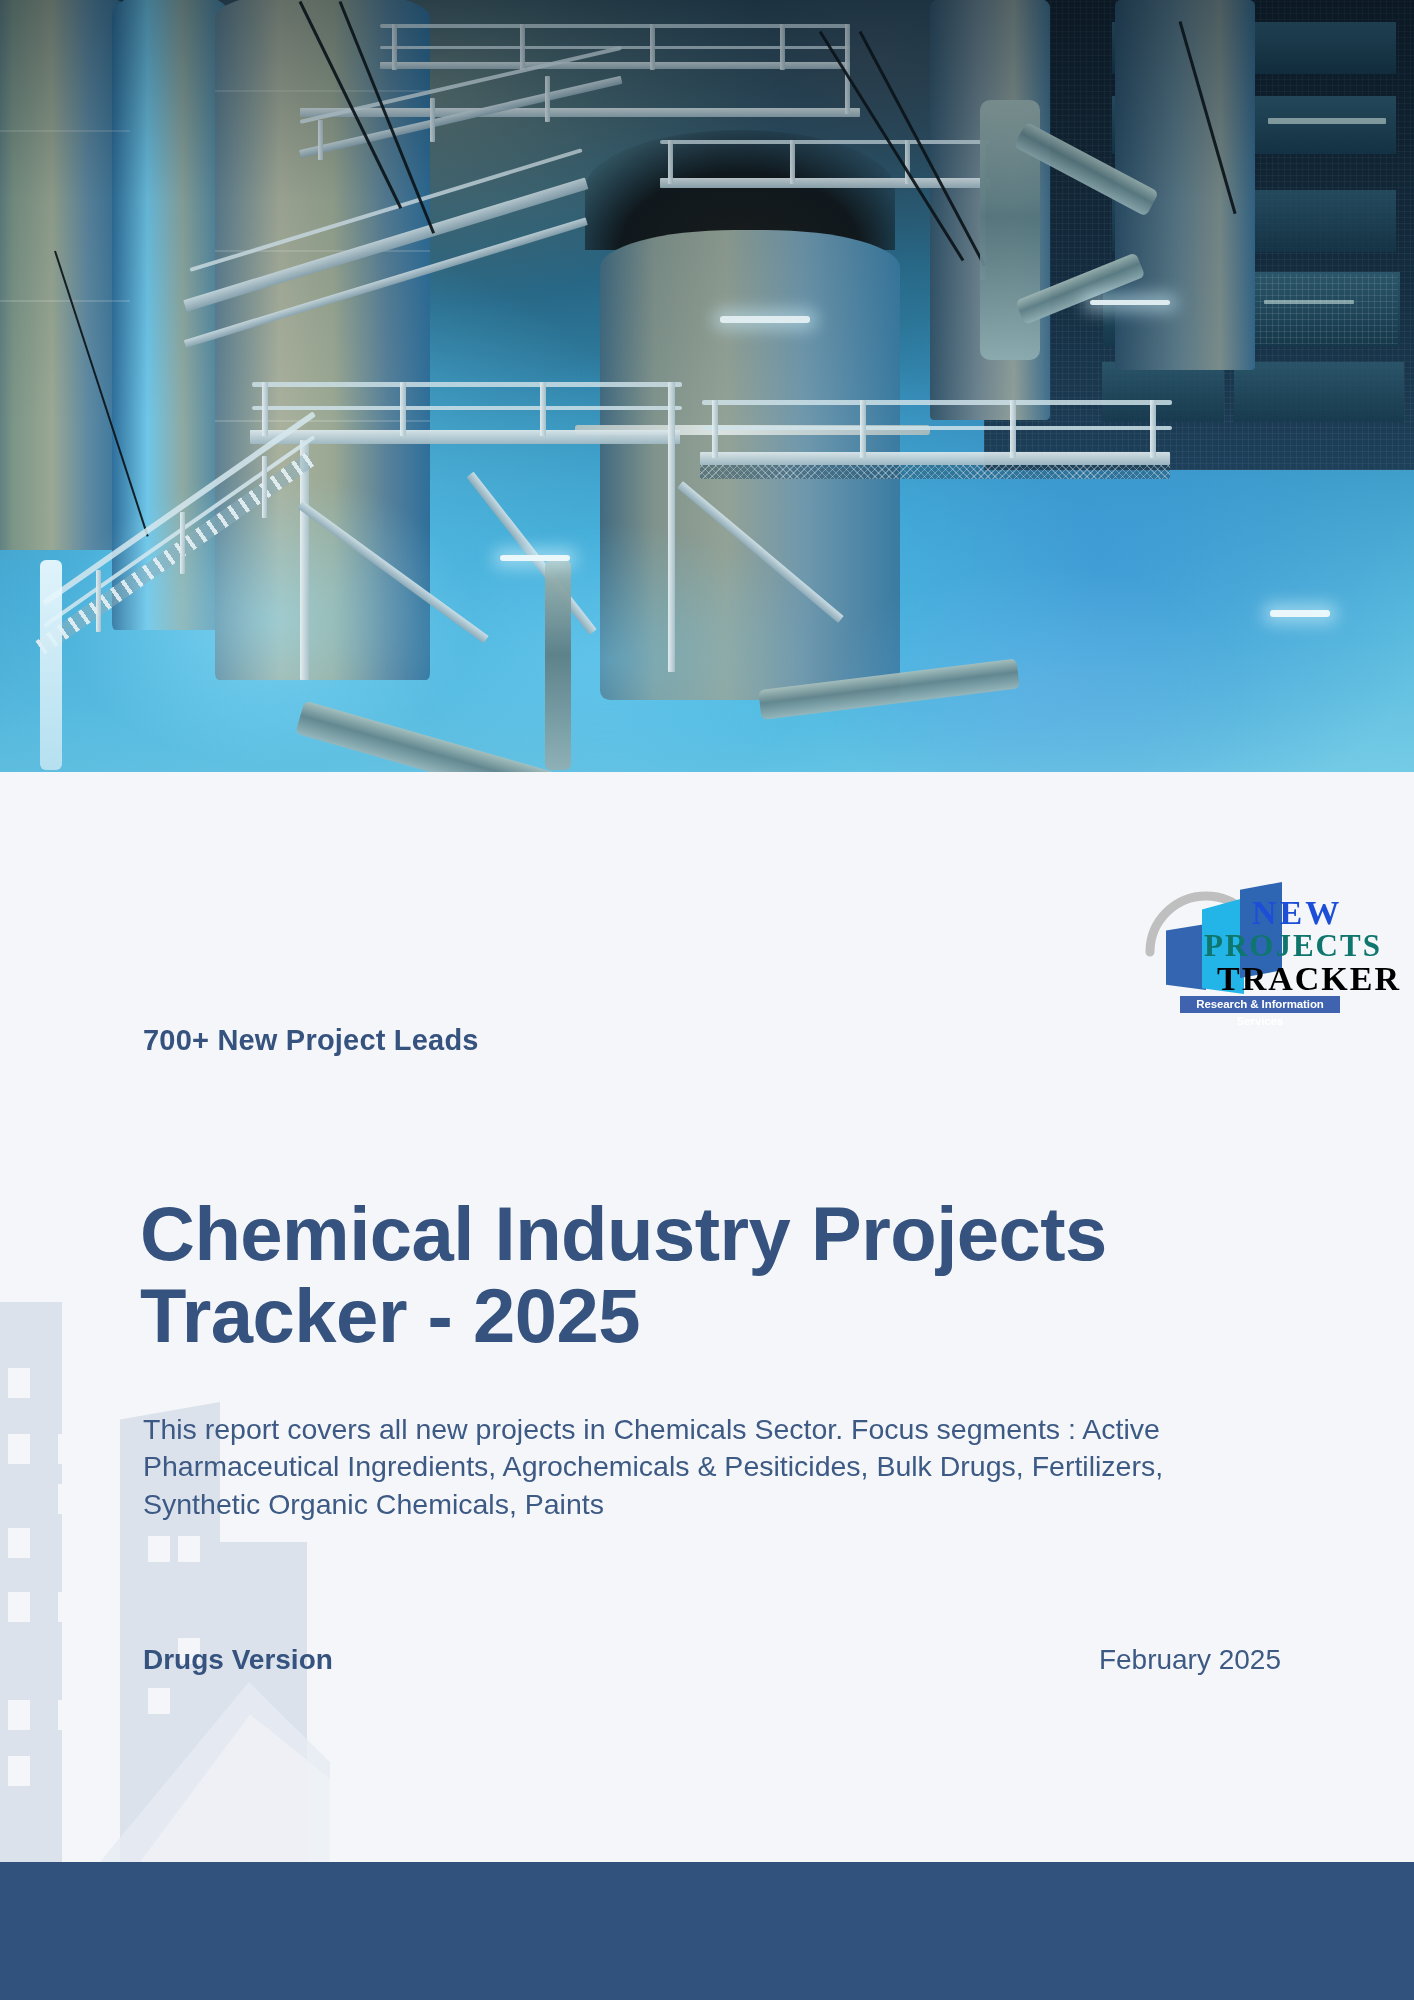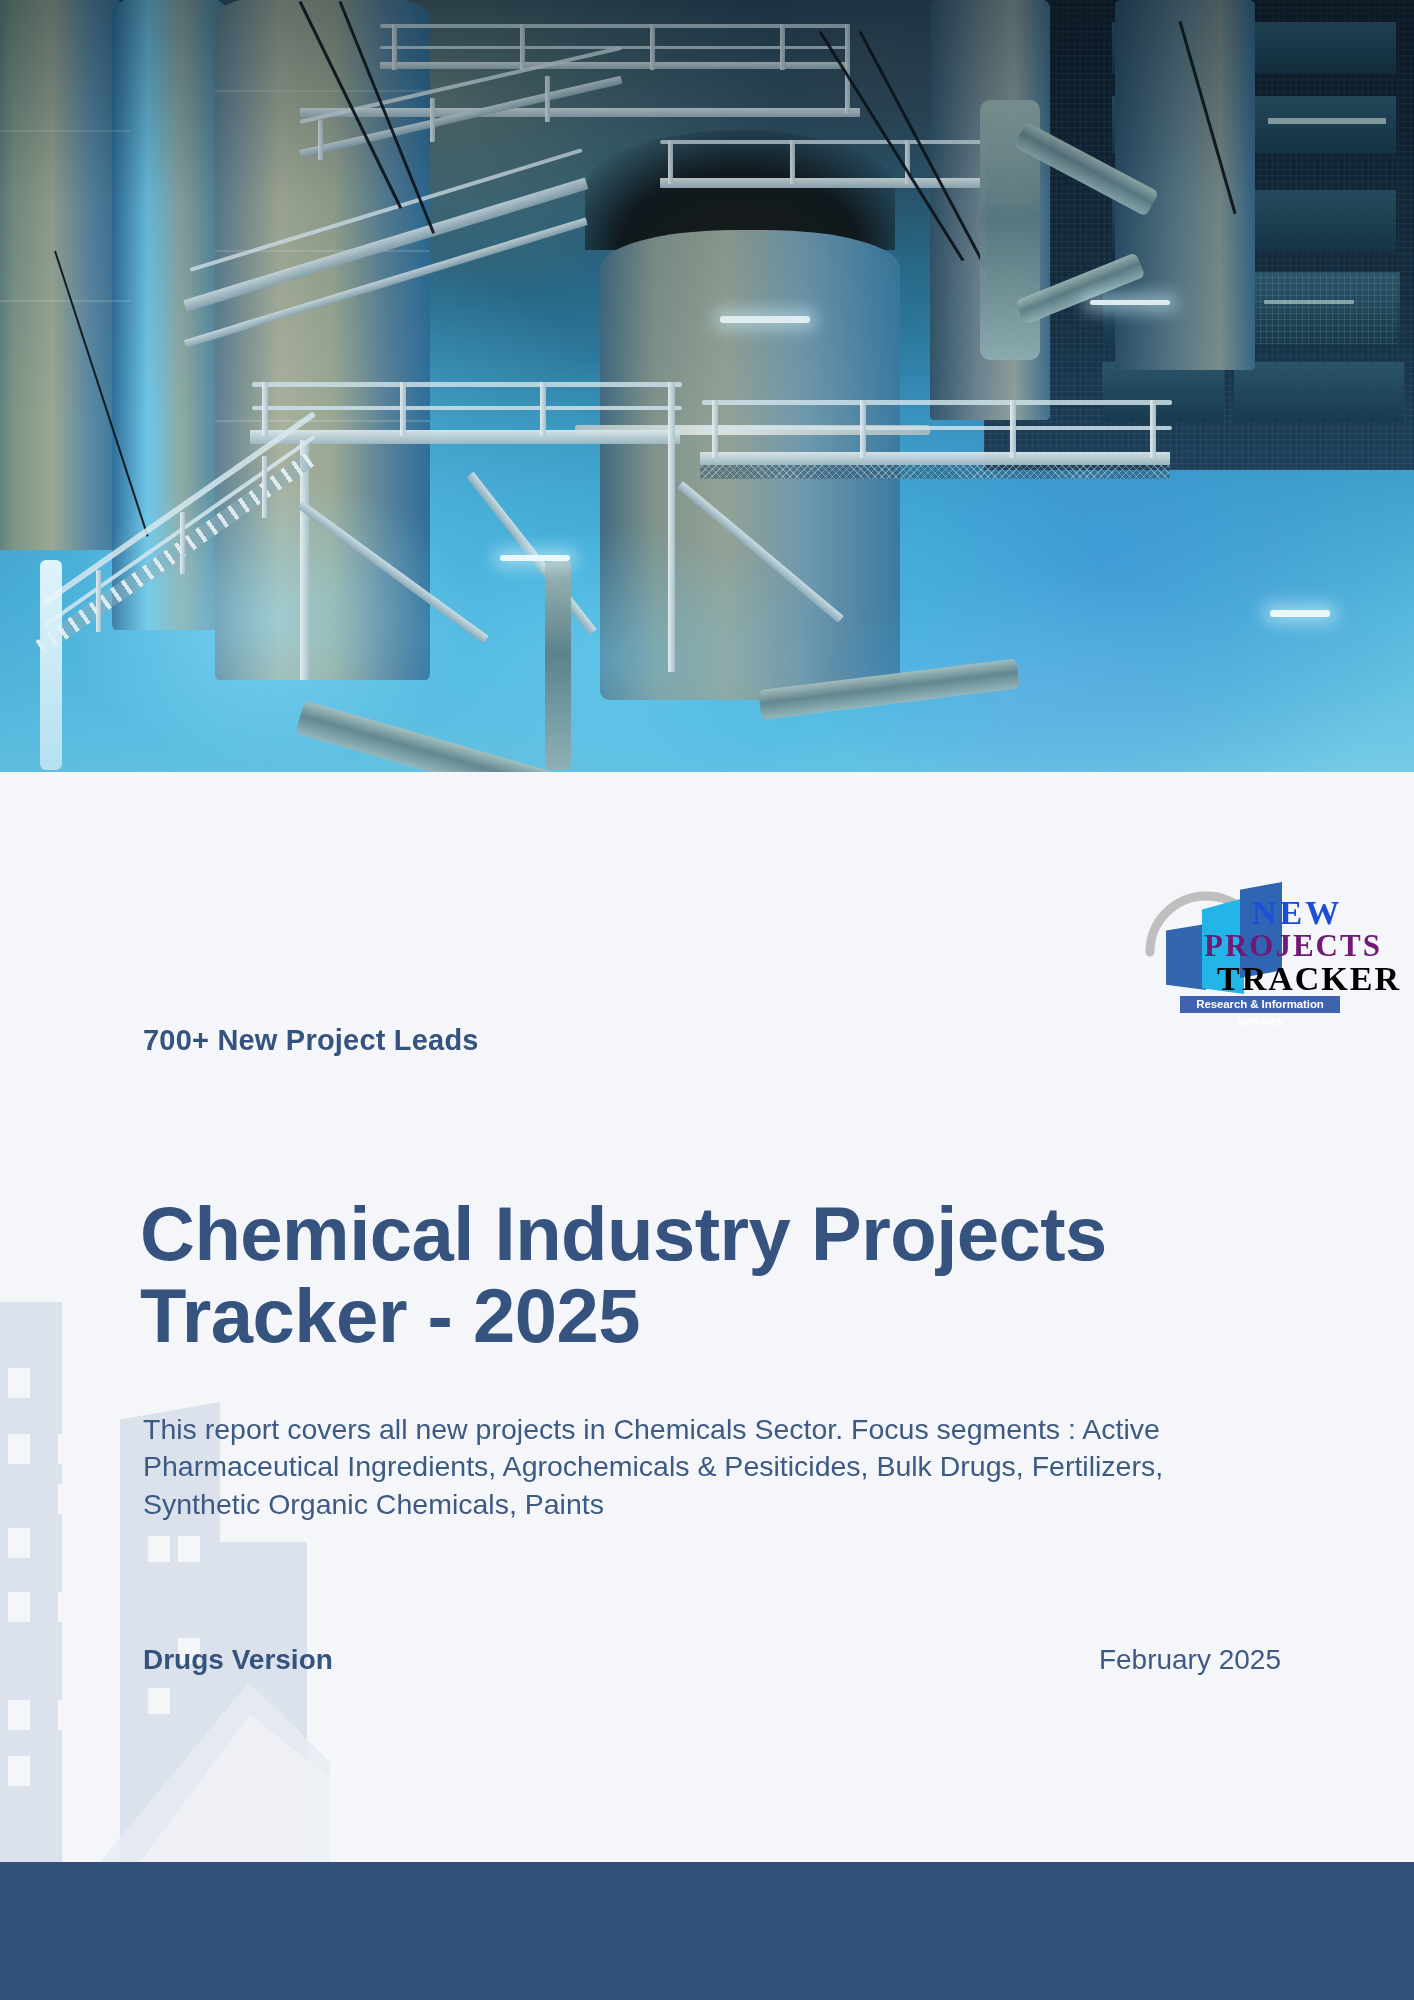--- a/index.html
+++ b/index.html
@@ -112,21 +112,21 @@
   .logo-arc{position:absolute;left:2px;top:2px;width:128px;height:128px;}
   .lbar{position:absolute;}
   .lb1{left:26px;top:78px;width:40px;height:66px;background:#3465b0;
      clip-path:polygon(0 10%,100% 0,100% 100%,0 92%);}
   .lb2{left:62px;top:52px;width:42px;height:96px;background:#23b4e8;
      clip-path:polygon(0 12%,100% 0,100% 100%,0 94%);}
   .lb3{left:100px;top:36px;width:42px;height:96px;background:#2f66b3;
      clip-path:polygon(0 8%,100% 0,100% 92%,0 100%);}
   .lt{position:absolute;font-family:"Liberation Serif", serif;font-weight:bold;color:#1d4ed8;}
   .lt-new{left:112px;top:48px;font-size:34px;letter-spacing:3px;}
-  .lt-proj{left:64px;top:82px;font-size:31px;letter-spacing:2px;color:#701a75;}
+  .lt-proj{left:64px;top:82px;font-size:31px;letter-spacing:2px;color:#0f766e;}
   .lt-track{left:48px;top:114px;font-size:34px;letter-spacing:2px;color:#000000;margin-left:29px;}
   .lt-bar{position:absolute;left:40px;top:150px;width:160px;height:17px;background:#3f63ae;}
   .lt-tag{position:absolute;left:40px;top:150px;width:160px;height:17px;color:#ffffff;
      font-size:11.5px;font-weight:bold;text-align:center;line-height:17px;
      font-family:"Liberation Sans", sans-serif;letter-spacing:-.1px;}
 
   
   .bottombar{position:absolute;left:0;top:1862px;width:1414px;height:138px;background:#31527d;}
 </style>
 </head>

